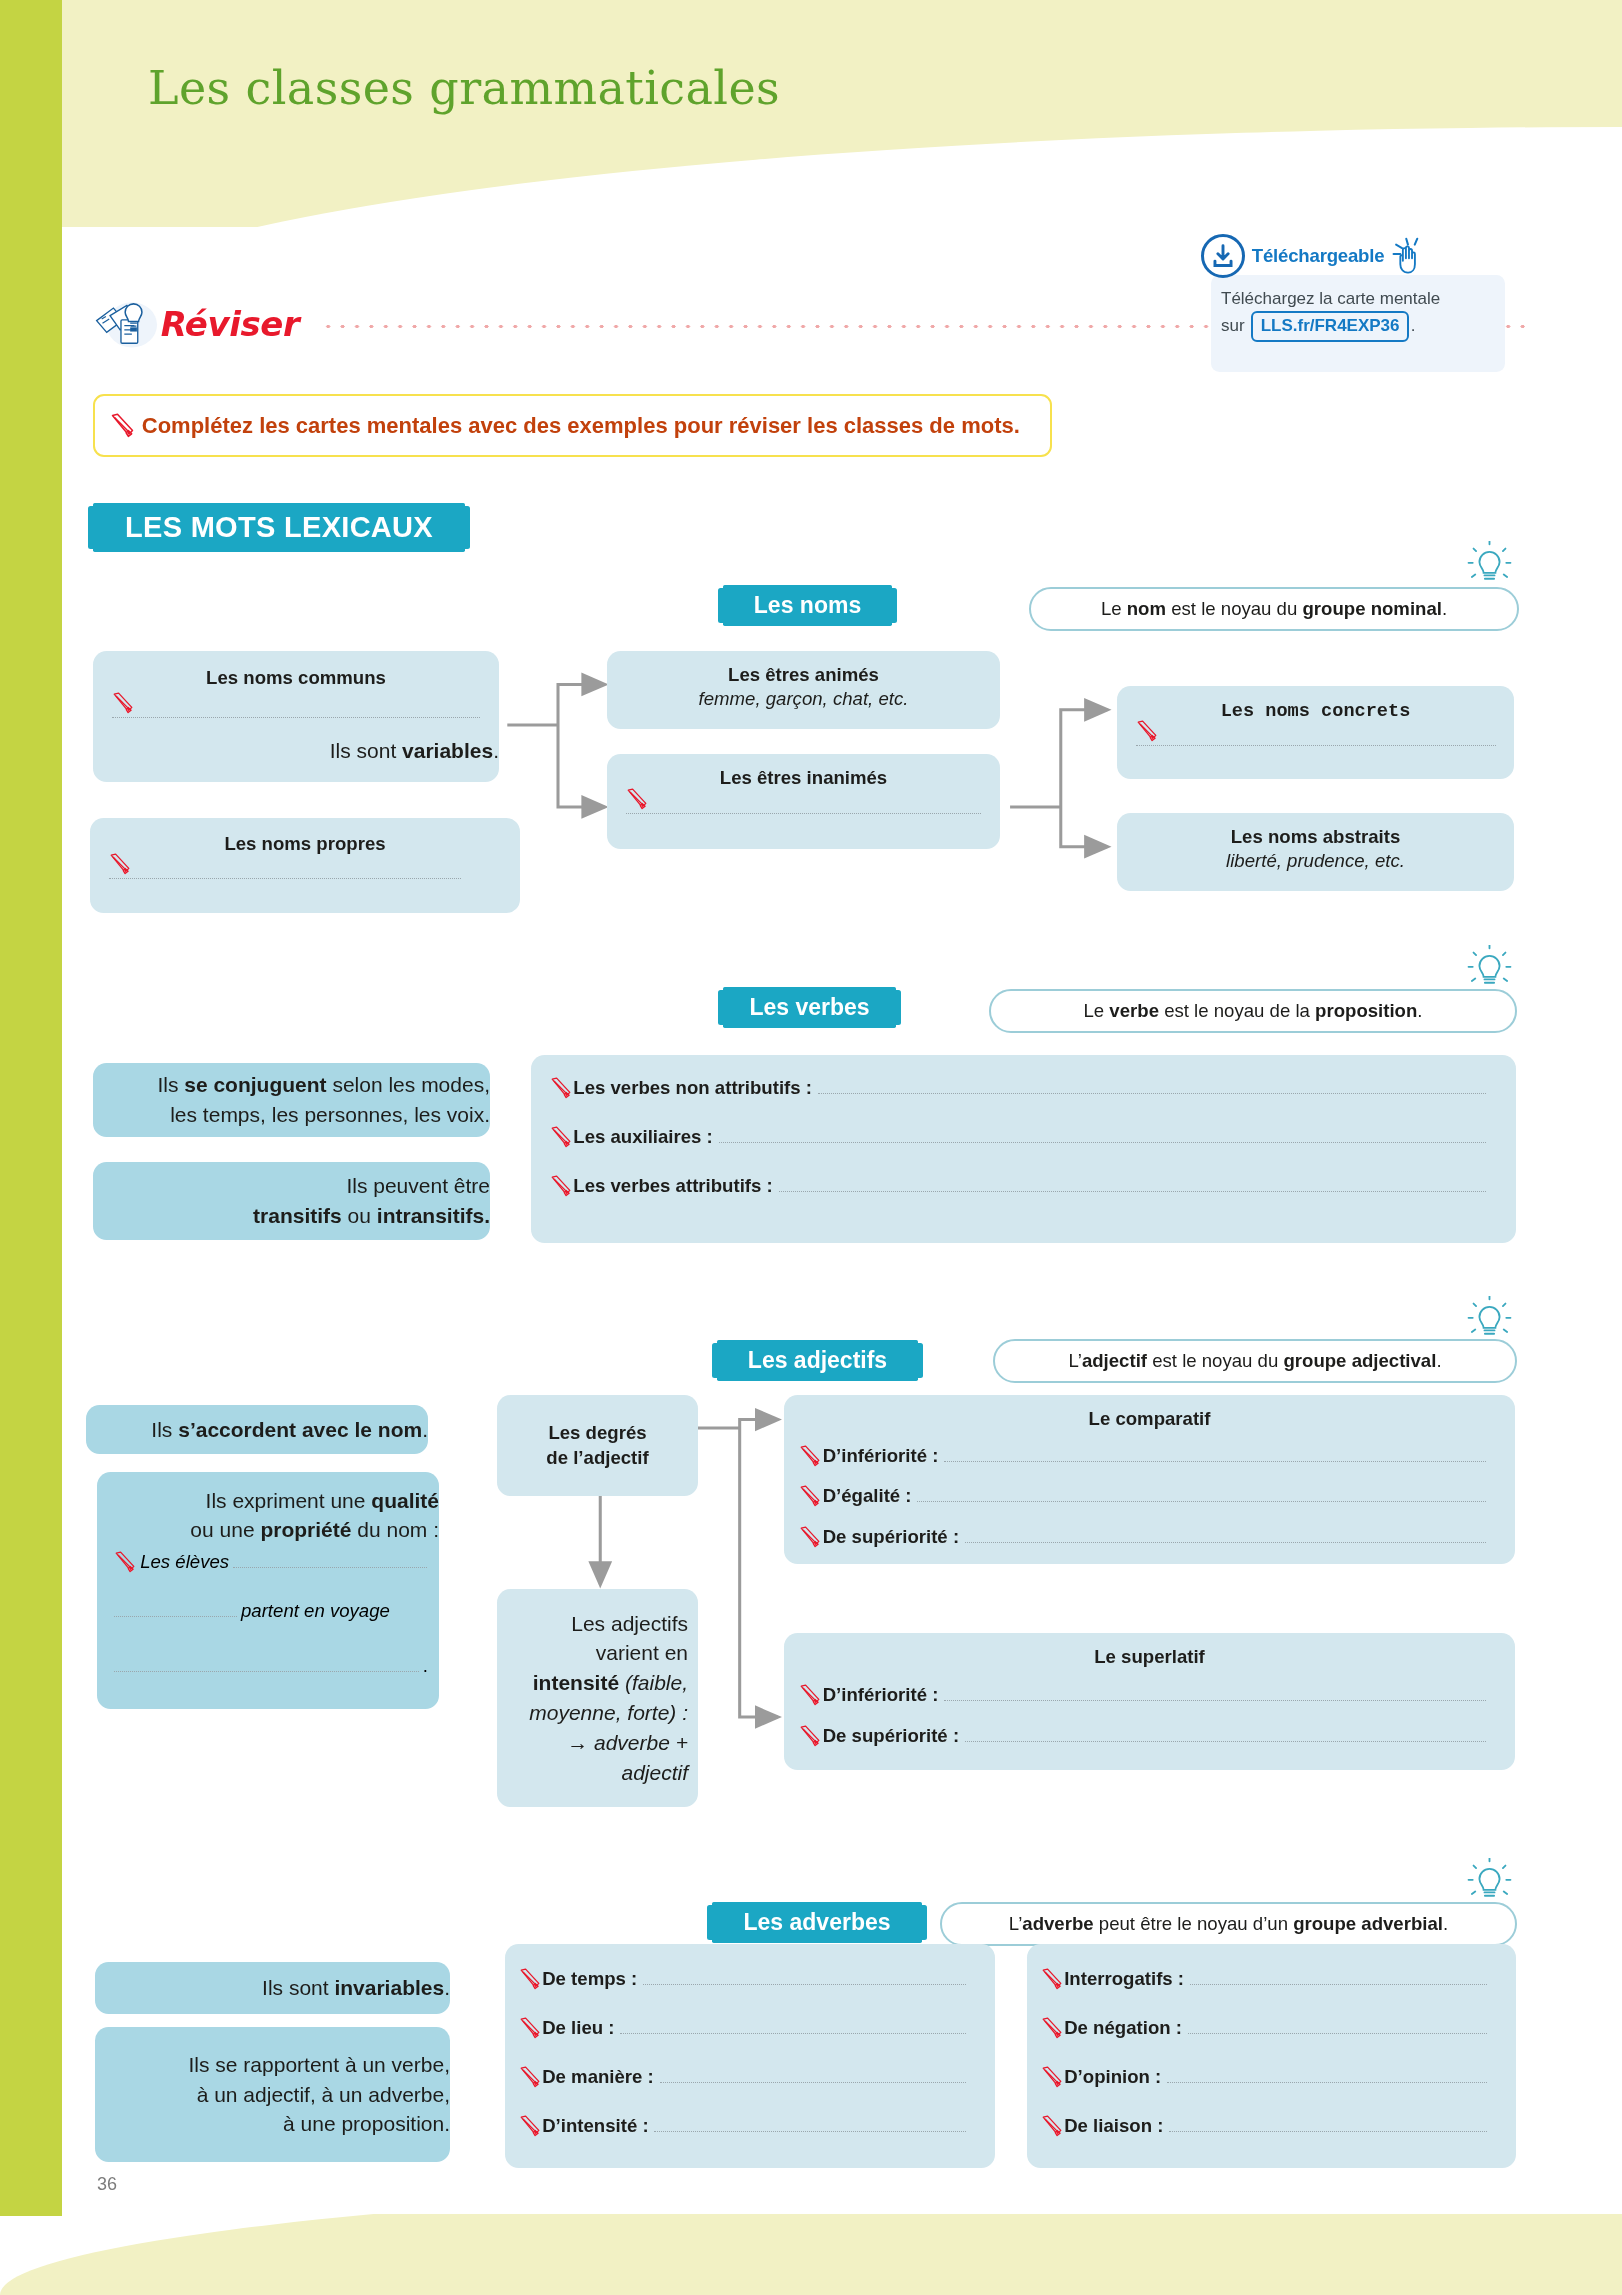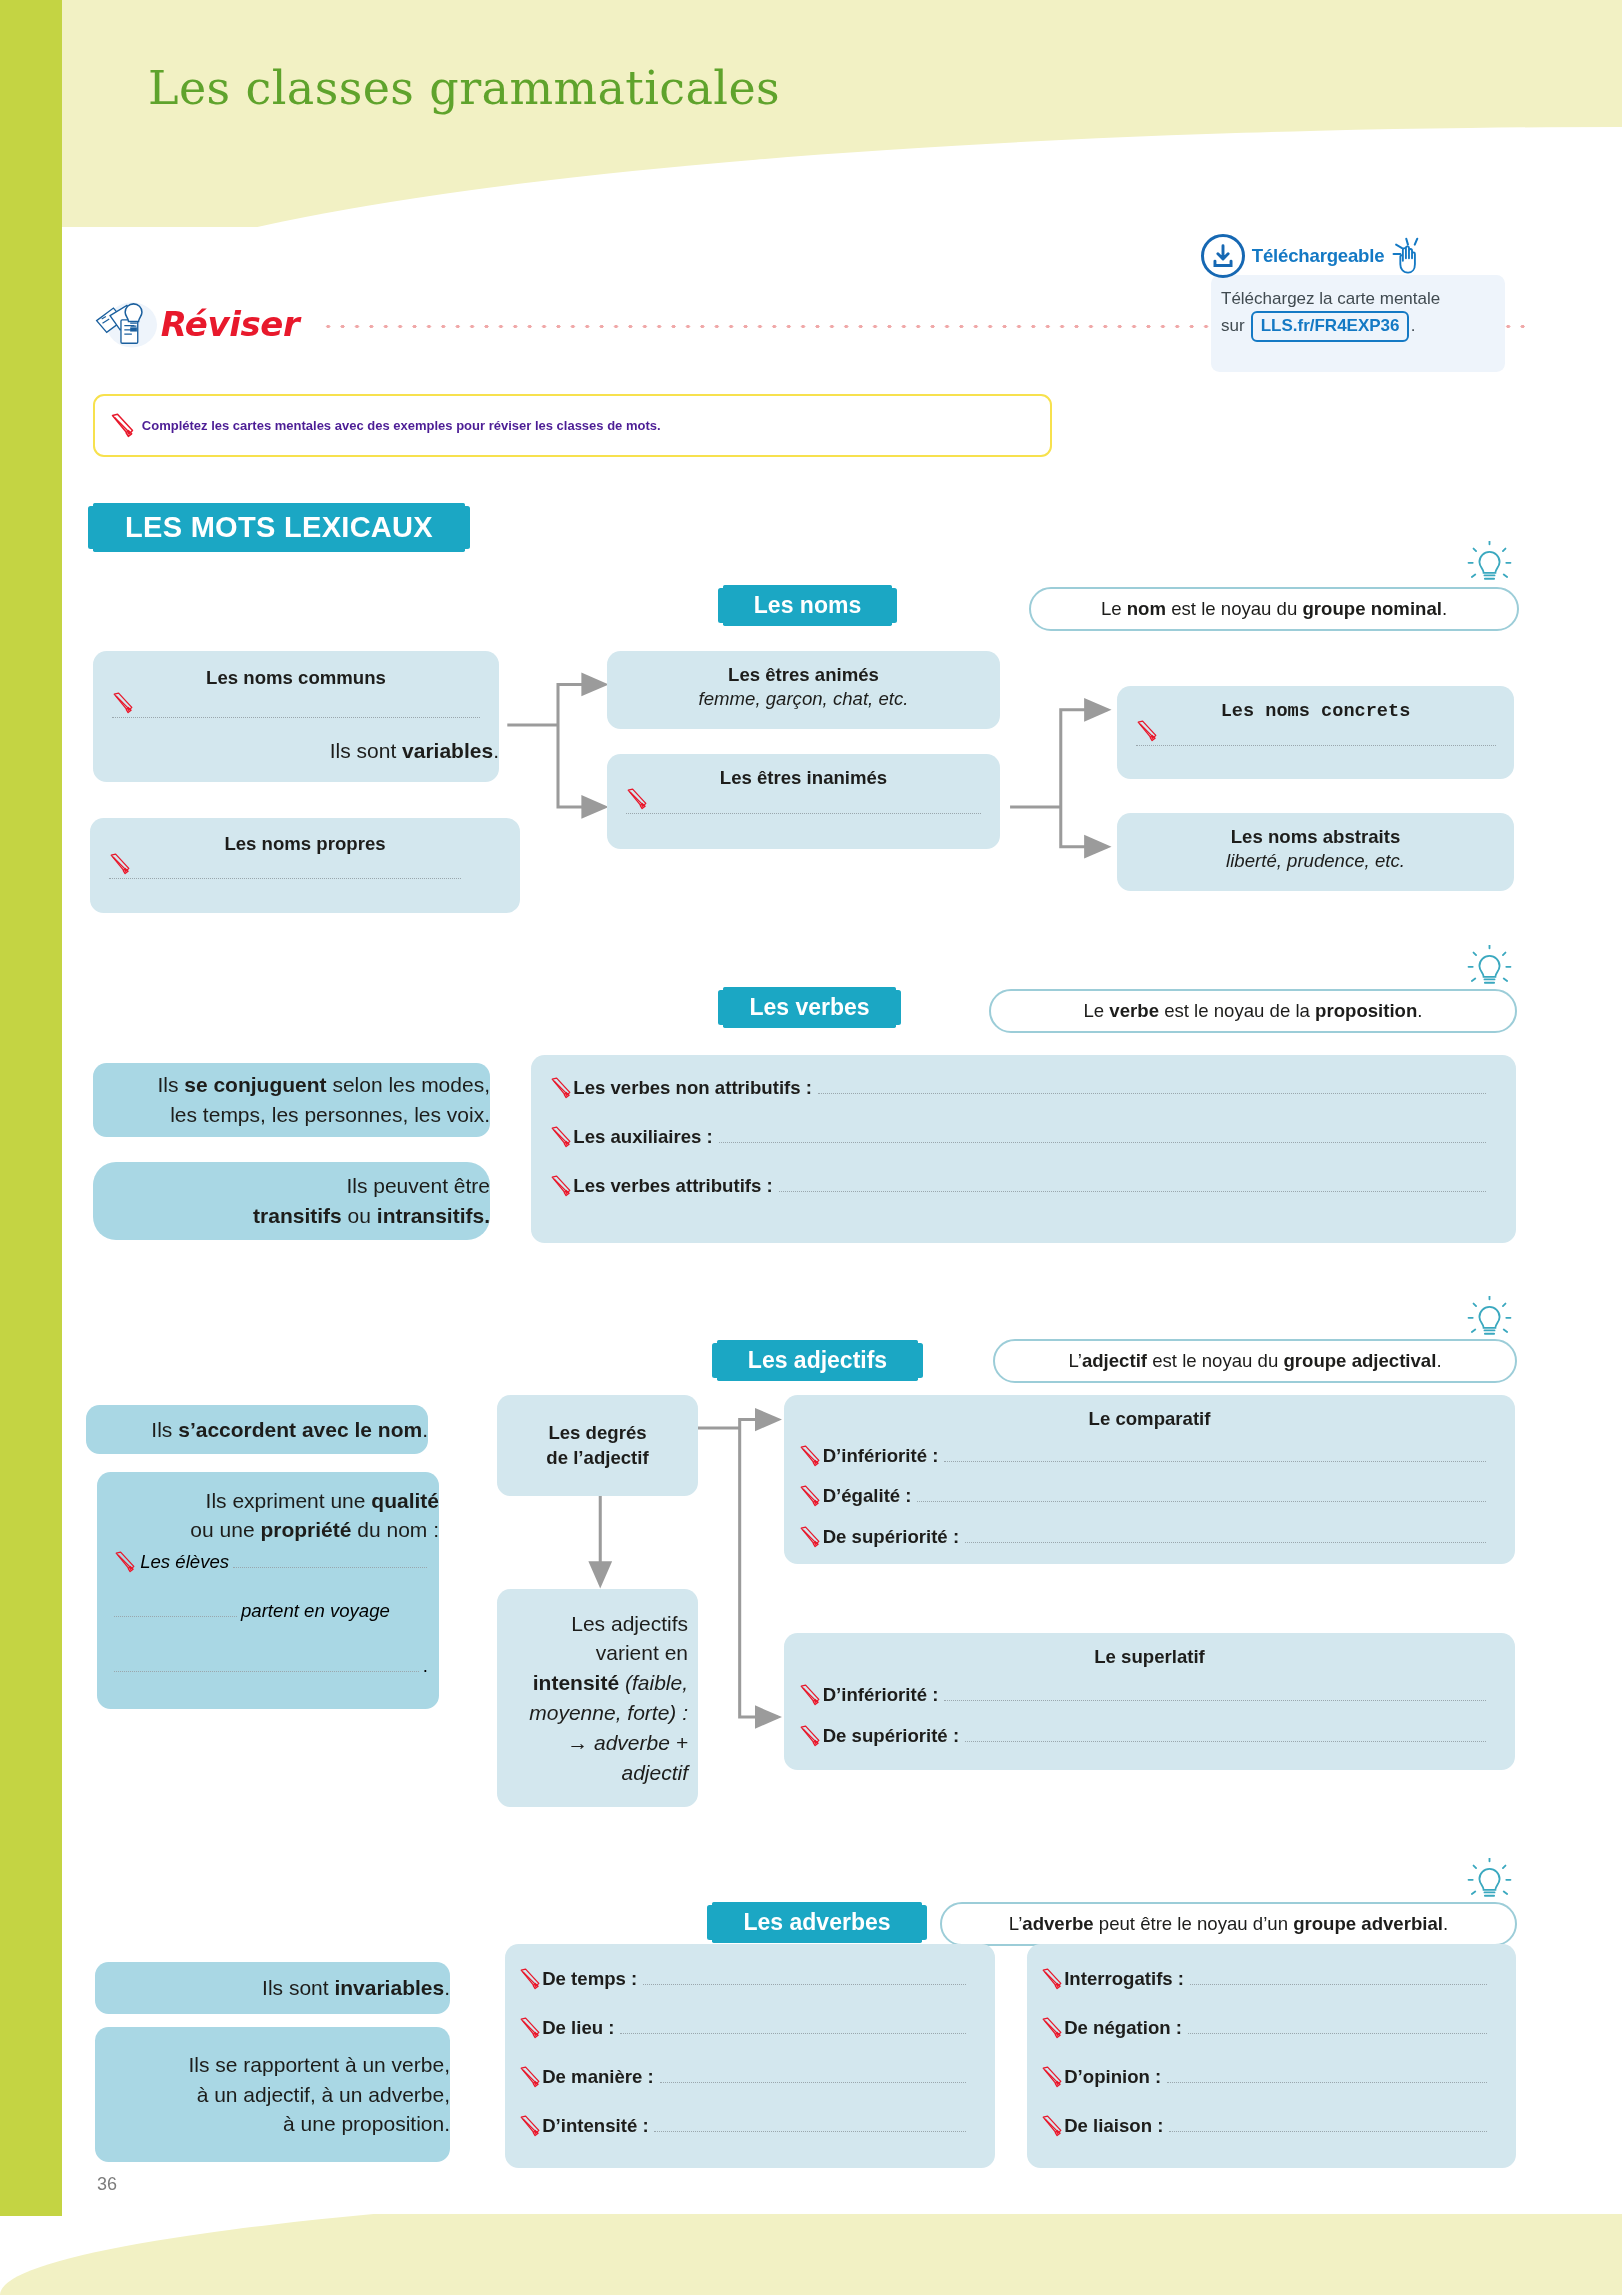--- a/index.html
+++ b/index.html
@@ -154,21 +154,21 @@
   .instr-box {
     position: absolute;
     left: 93px; top: 394px;
     width: 959px; height: 63px;
     border: 2.5px solid #f7e14d;
     border-radius: 11px;
     background: #ffffff;
     display: flex; align-items: center;
     padding-left: 15px;
   }
-  .instr-text { font-size: 13px; font-weight: bold; color: #4c1d95; margin-left: 6.8px; }
+  .instr-text { font-size: 22px; font-weight: bold; color: #c2410c; margin-left: 6.8px; }
 
   
   .banner {
     position: absolute;
     color: #ffffff;
     background: #1ba7c4;
     font-weight: bold;
     display: flex; align-items: center; justify-content: center;
     border-radius: 1.7px;
   }
@@ -428,21 +428,21 @@
         <path d="M28,13 a12,12 0 0 1 12,12 c0,6 -5,8 -5,13 h-14 c0,-5 -5,-7 -5,-13 a12,12 0 0 1 12,-12z"></path>
         <path d="M22,41 h12 M22.5,45 h11"></path>
         <path d="M28,4 v-4 M12,12 l-3,-3 M44,12 l3,-3 M8,26 h-5 M48,26 h5 M11,40 l-4,3 M45,40 l4,3"></path>
       </g>
     </svg>
 
     <div class="card mid" style="left:93px; top:1063px; width:397px; height:74px; display:flex; align-items:center;">
       <div class="card-plain" style="width:397px;"><span>Ils </span><b>se conjuguent</b><span> selon les modes,</span><br><span>les temps, les personnes, les voix.</span></div>
     </div>
 
-    <div class="card mid" style="left:93px; top:1162px; width:397px; height:78px; display:flex; align-items:center;border-radius:23px;">
+    <div class="card mid" style="left:93px; top:1162px; width:397px; height:78px; display:flex; align-items:center;">
       <div class="card-plain" style="width:397px;"><span>Ils peuvent être</span><br><b>transitifs</b><span> ou </span><b>intransitifs.</b></div>
     </div>
 
     <div class="card" style="left:531px; top:1055px; width:985px; height:188px;">
       <div style="padding:22px 30px 0 18.6px;">
         <div class="fill-row" style="margin-bottom:27px;">
           <svg class="pen" viewBox="0 0 30 30">
             <g stroke="#e8192c" stroke-width="1.8" fill="none" stroke-linejoin="round">
               <path d="M3,3 L9,1.5 L27,21 L22,26 z"></path>
                 <path d="M5.5,5.5 L23,23"></path>

